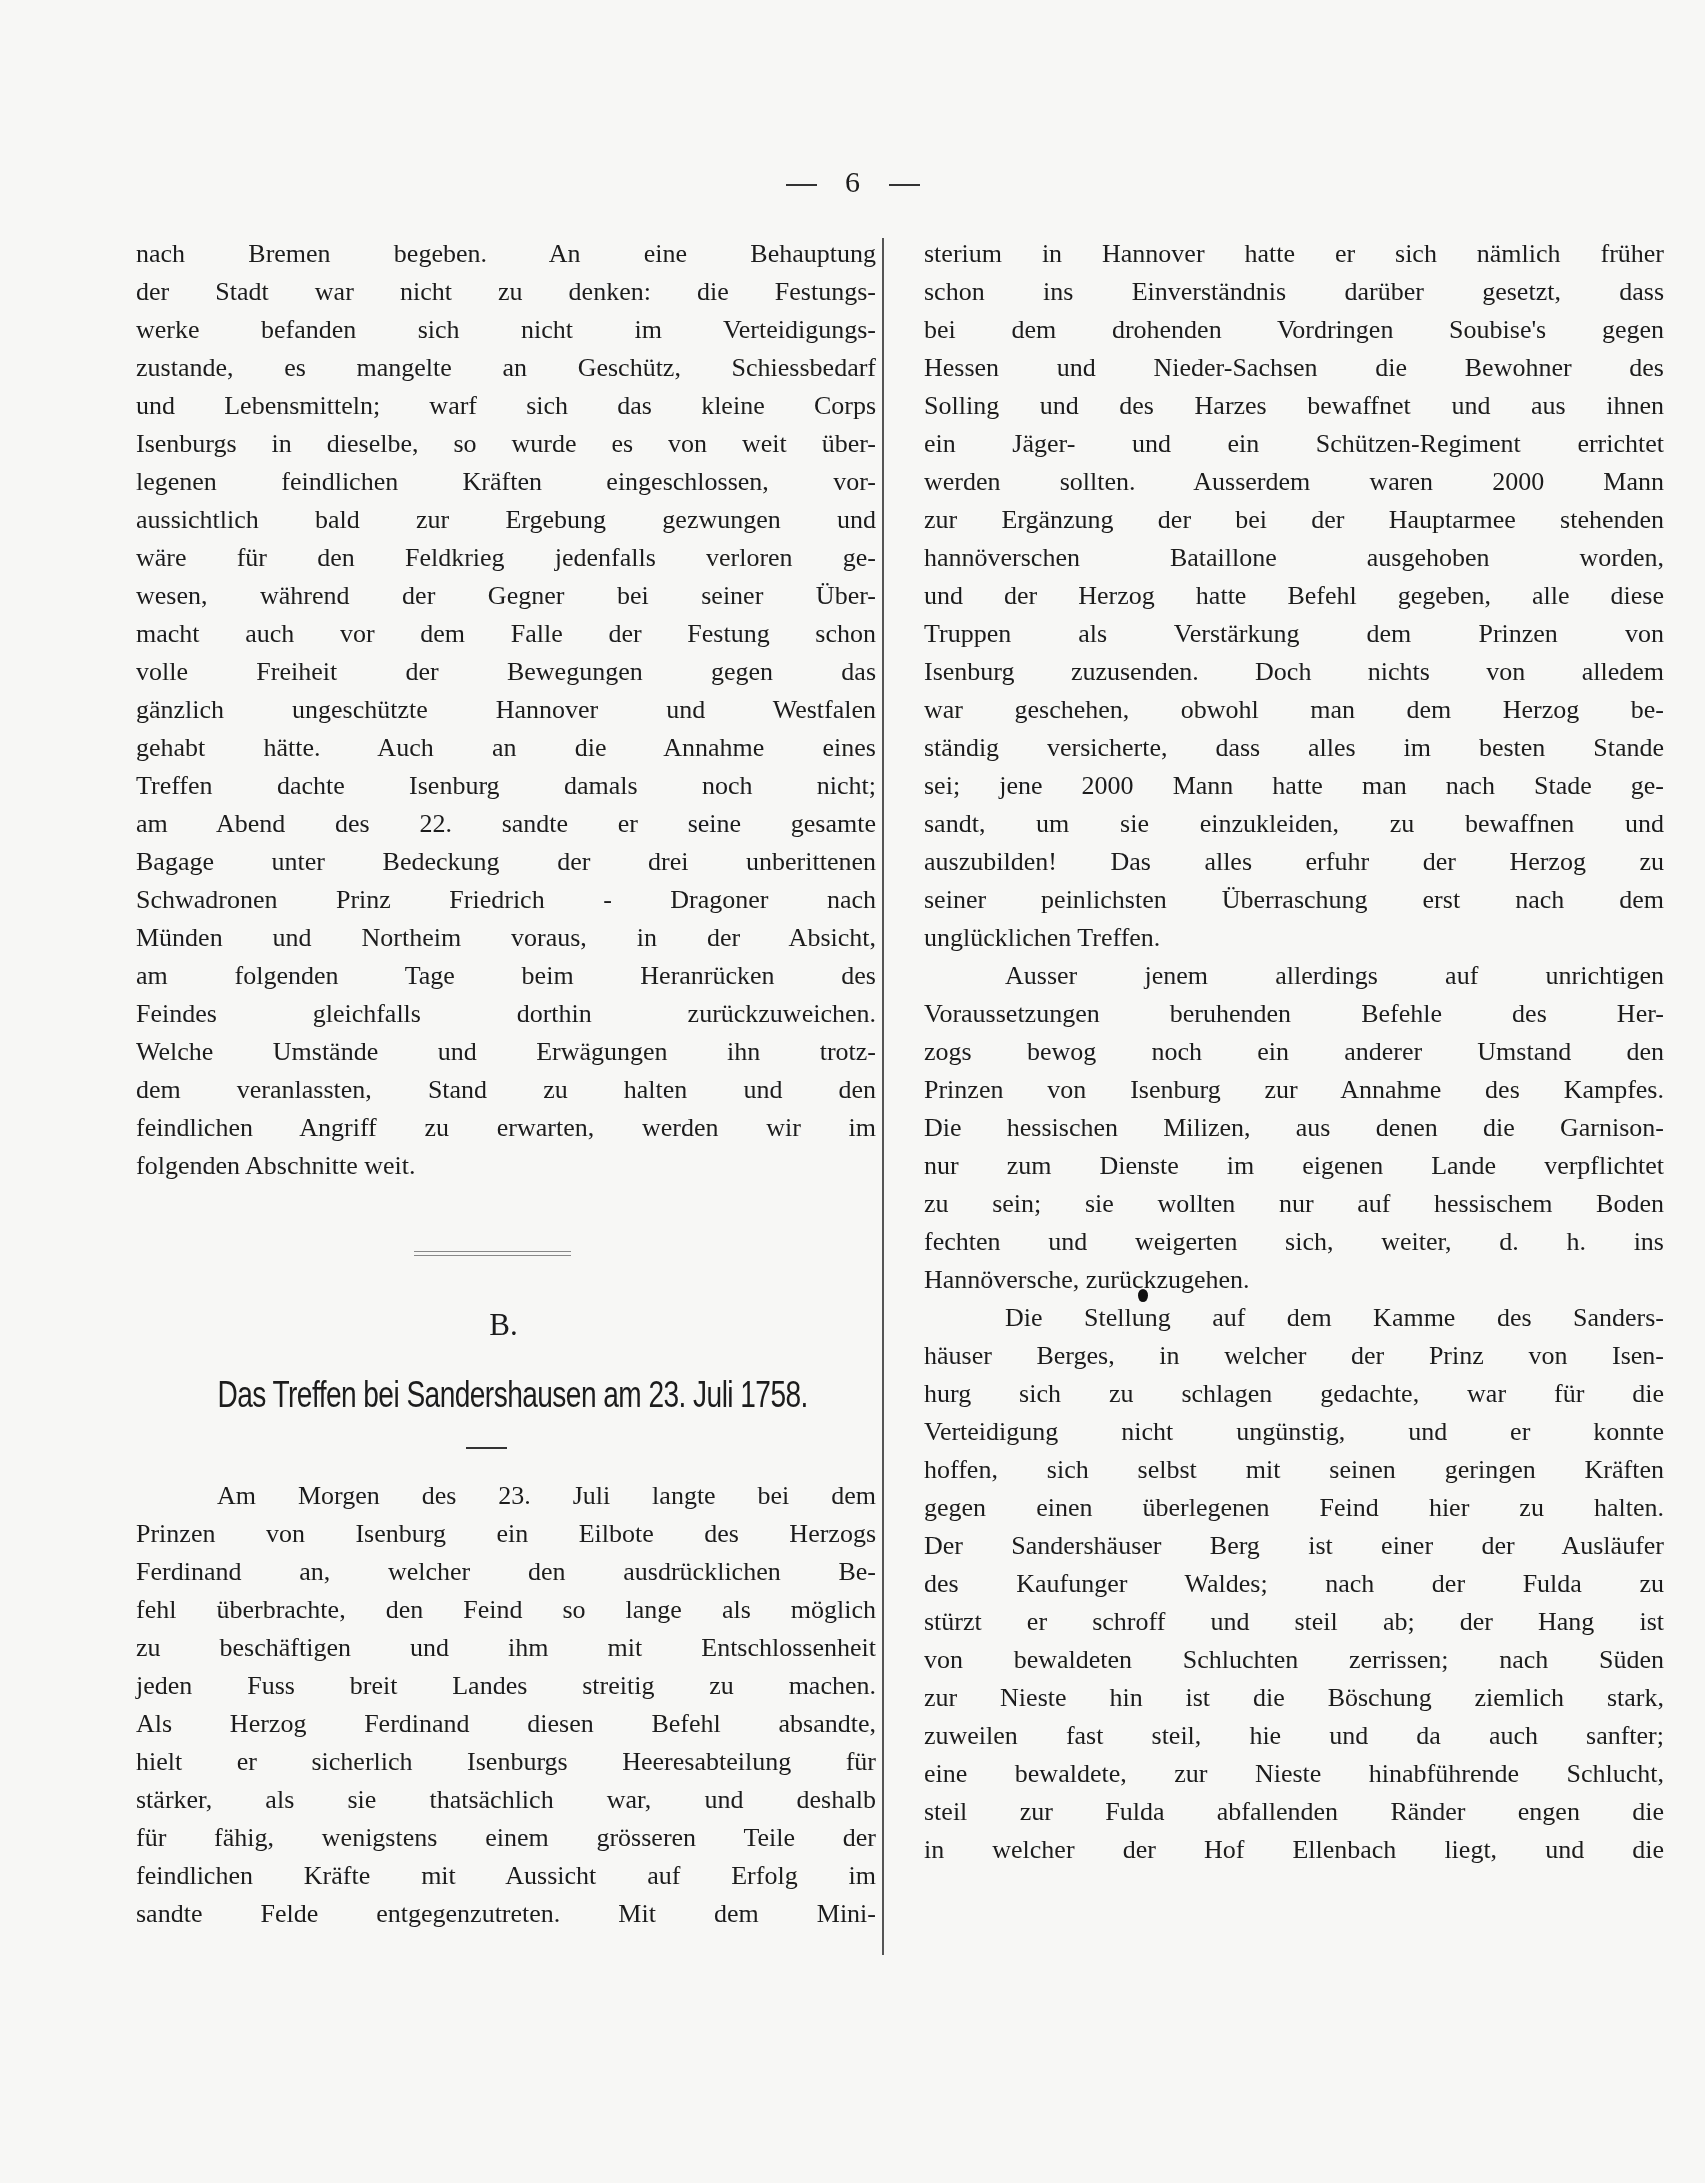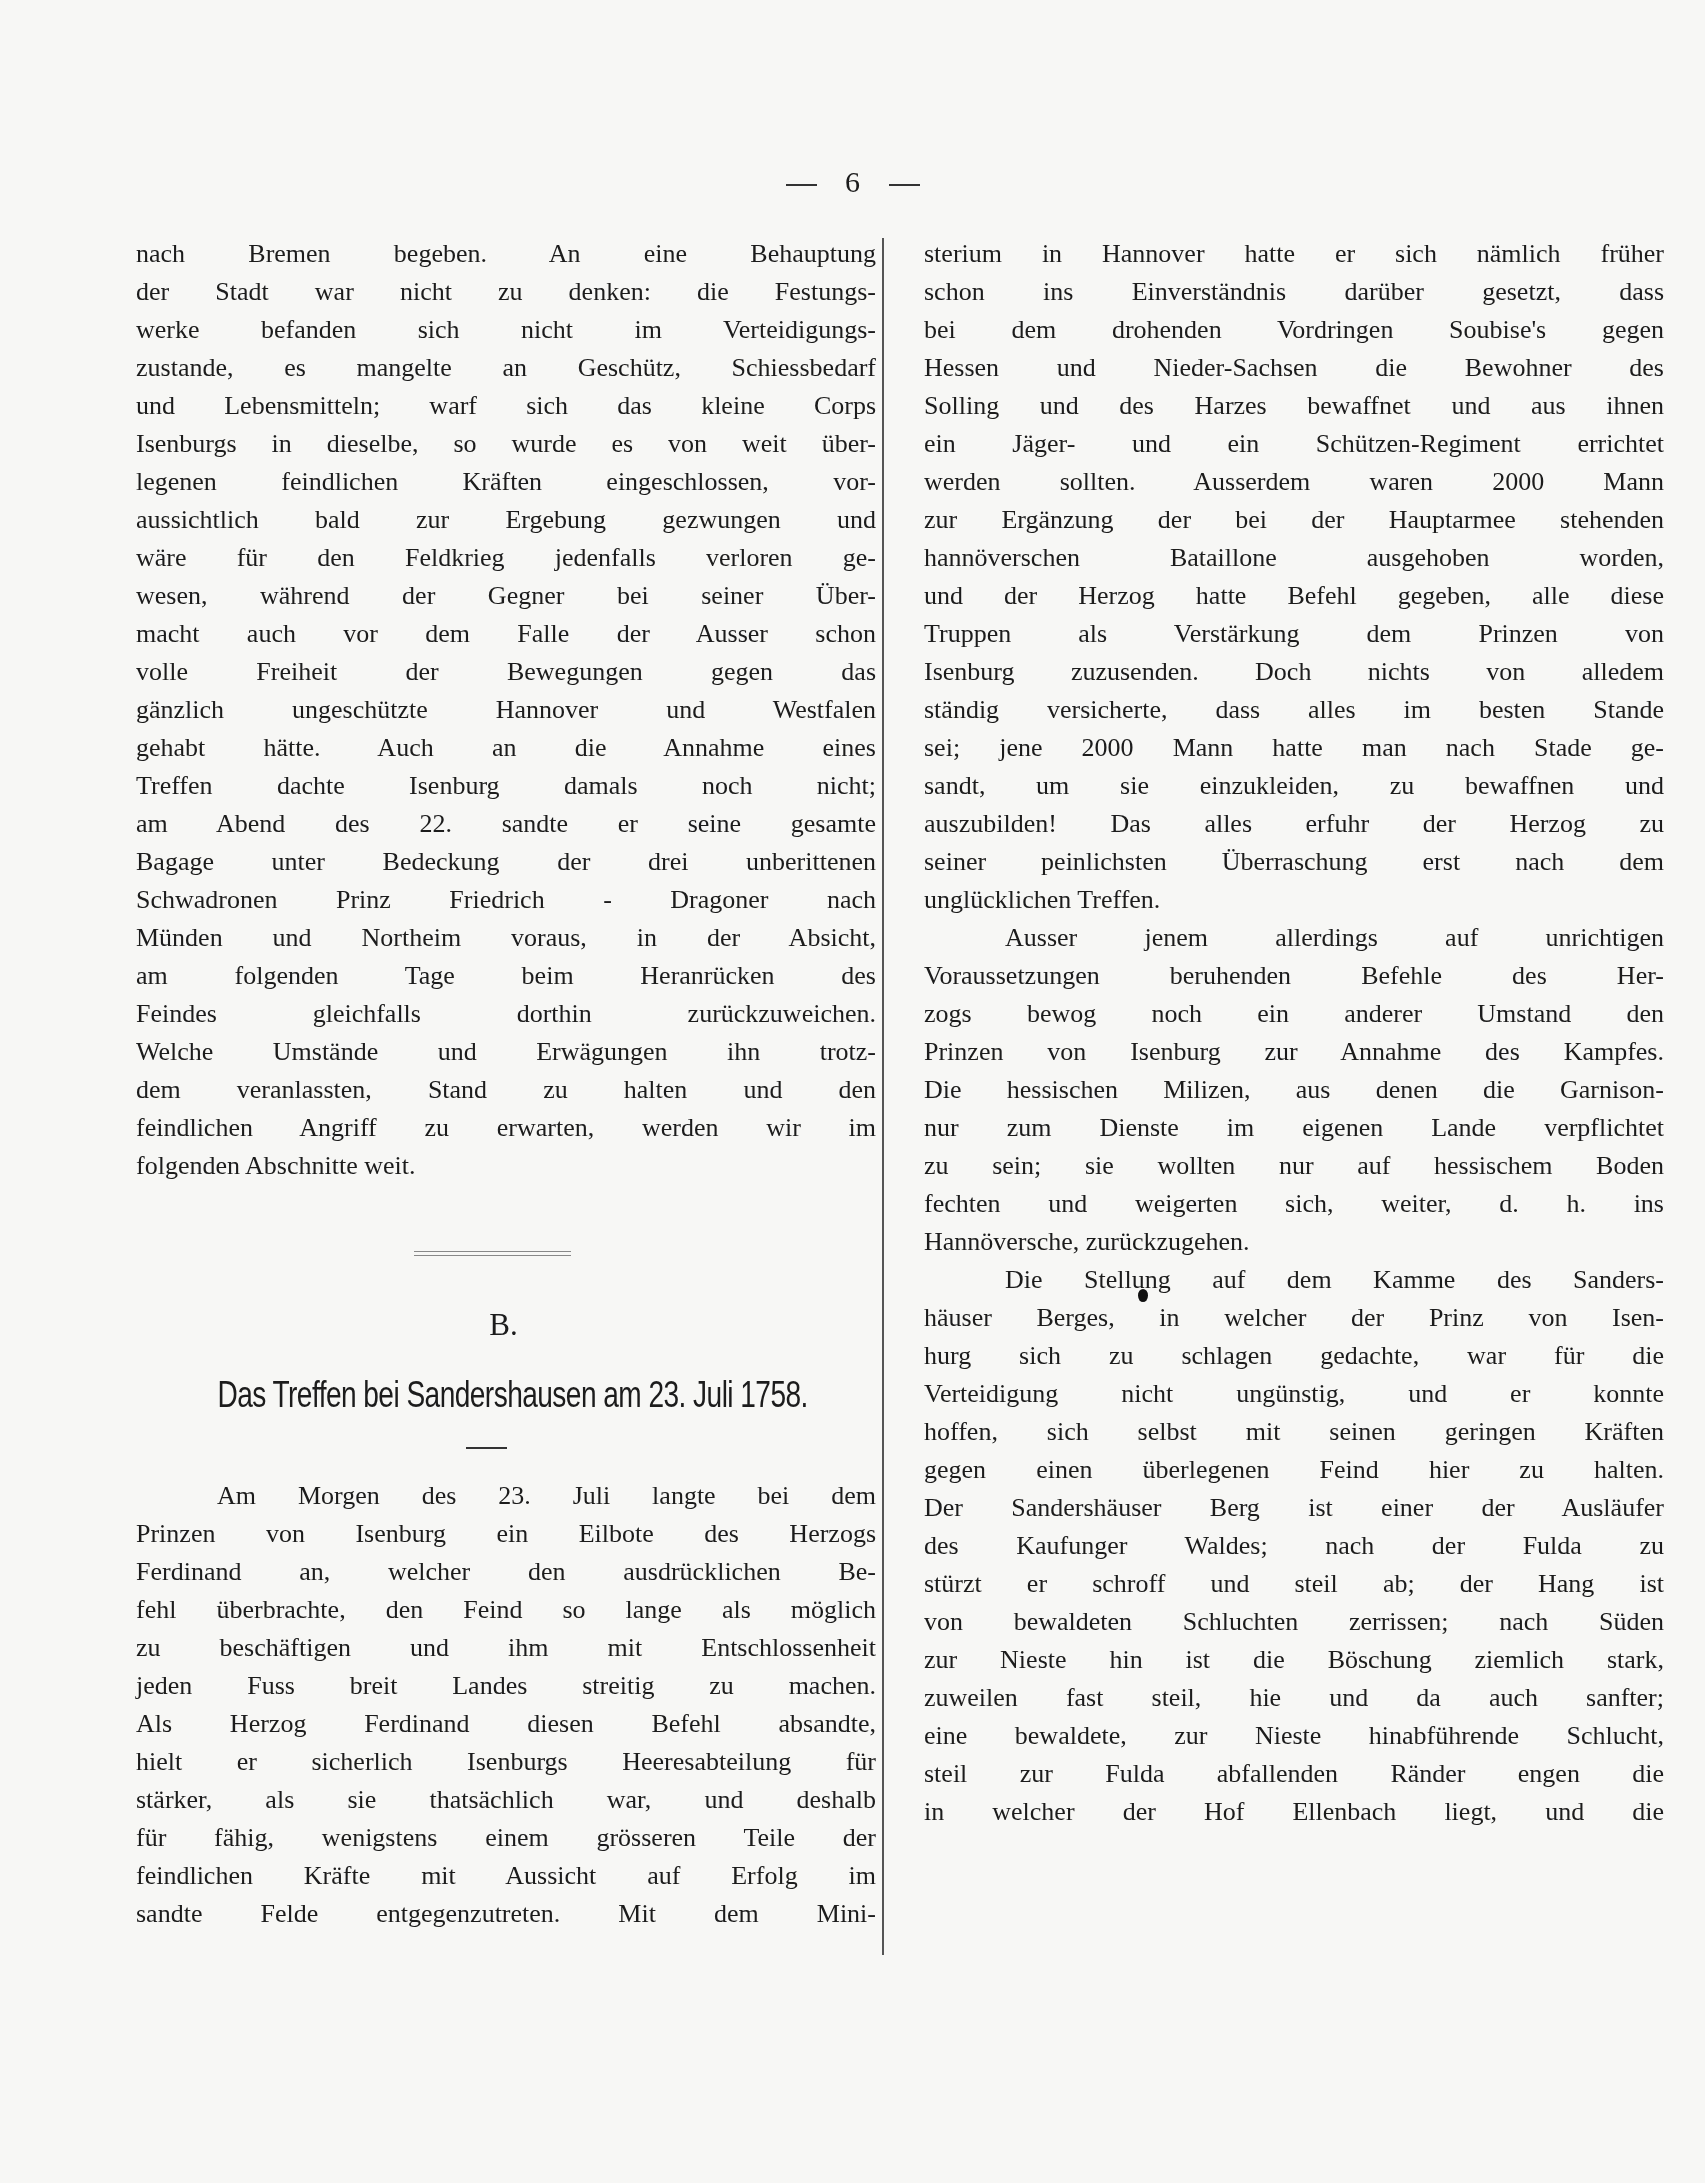--- a/index.html
+++ b/index.html
@@ -69,21 +69,21 @@
     <span class="line">nach Bremen begeben. An eine Behauptung</span>
     <span class="line">der Stadt war nicht zu denken: die Festungs-</span>
     <span class="line">werke befanden sich nicht im Verteidigungs-</span>
     <span class="line">zustande, es mangelte an Geschütz, Schiessbedarf</span>
     <span class="line">und Lebensmitteln; warf sich das kleine Corps</span>
     <span class="line">Isenburgs in dieselbe, so wurde es von weit über-</span>
     <span class="line">legenen feindlichen Kräften eingeschlossen, vor-</span>
     <span class="line">aussichtlich bald zur Ergebung gezwungen und</span>
     <span class="line">wäre für den Feldkrieg jedenfalls verloren ge-</span>
     <span class="line">wesen, während der Gegner bei seiner Über-</span>
-    <span class="line">macht auch vor dem Falle der Ausser schon</span>
+    <span class="line">macht auch vor dem Falle der Festung schon</span>
     <span class="line">volle Freiheit der Bewegungen gegen das</span>
     <span class="line">gänzlich ungeschützte Hannover und Westfalen</span>
     <span class="line">gehabt hätte. Auch an die Annahme eines</span>
     <span class="line">Treffen dachte Isenburg damals noch nicht;</span>
     <span class="line">am Abend des 22. sandte er seine gesamte</span>
     <span class="line">Bagage unter Bedeckung der drei unberittenen</span>
     <span class="line">Schwadronen Prinz Friedrich - Dragoner nach</span>
     <span class="line">Münden und Northeim voraus, in der Absicht,</span>
     <span class="line">am folgenden Tage beim Heranrücken des</span>
     <span class="line">Feindes gleichfalls dorthin zurückzuweichen.</span>
@@ -121,20 +121,21 @@
     <span class="line">bei dem drohenden Vordringen Soubise's gegen</span>
     <span class="line">Hessen und Nieder-Sachsen die Bewohner des</span>
     <span class="line">Solling und des Harzes bewaffnet und aus ihnen</span>
     <span class="line">ein Jäger- und ein Schützen-Regiment errichtet</span>
     <span class="line">werden sollten. Ausserdem waren 2000 Mann</span>
     <span class="line">zur Ergänzung der bei der Hauptarmee stehenden</span>
     <span class="line">hannöverschen Bataillone ausgehoben worden,</span>
     <span class="line">und der Herzog hatte Befehl gegeben, alle diese</span>
     <span class="line">Truppen als Verstärkung dem Prinzen von</span>
     <span class="line">Isenburg zuzusenden. Doch nichts von alledem</span>
+    <span class="line">war geschehen, obwohl man dem Herzog be-</span>
     <span class="line">ständig versicherte, dass alles im besten Stande</span>
     <span class="line">sei; jene 2000 Mann hatte man nach Stade ge-</span>
     <span class="line">sandt, um sie einzukleiden, zu bewaffnen und</span>
     <span class="line">auszubilden! Das alles erfuhr der Herzog zu</span>
     <span class="line">seiner peinlichsten Überraschung erst nach dem</span>
     <span class="line last">unglücklichen Treffen.</span>
     <span class="line indent">Ausser jenem allerdings auf unrichtigen</span>
     <span class="line">Voraussetzungen beruhenden Befehle des Her-</span>
     <span class="line">zogs bewog noch ein anderer Umstand den</span>
     <span class="line">Prinzen von Isenburg zur Annahme des Kampfes.</span>

